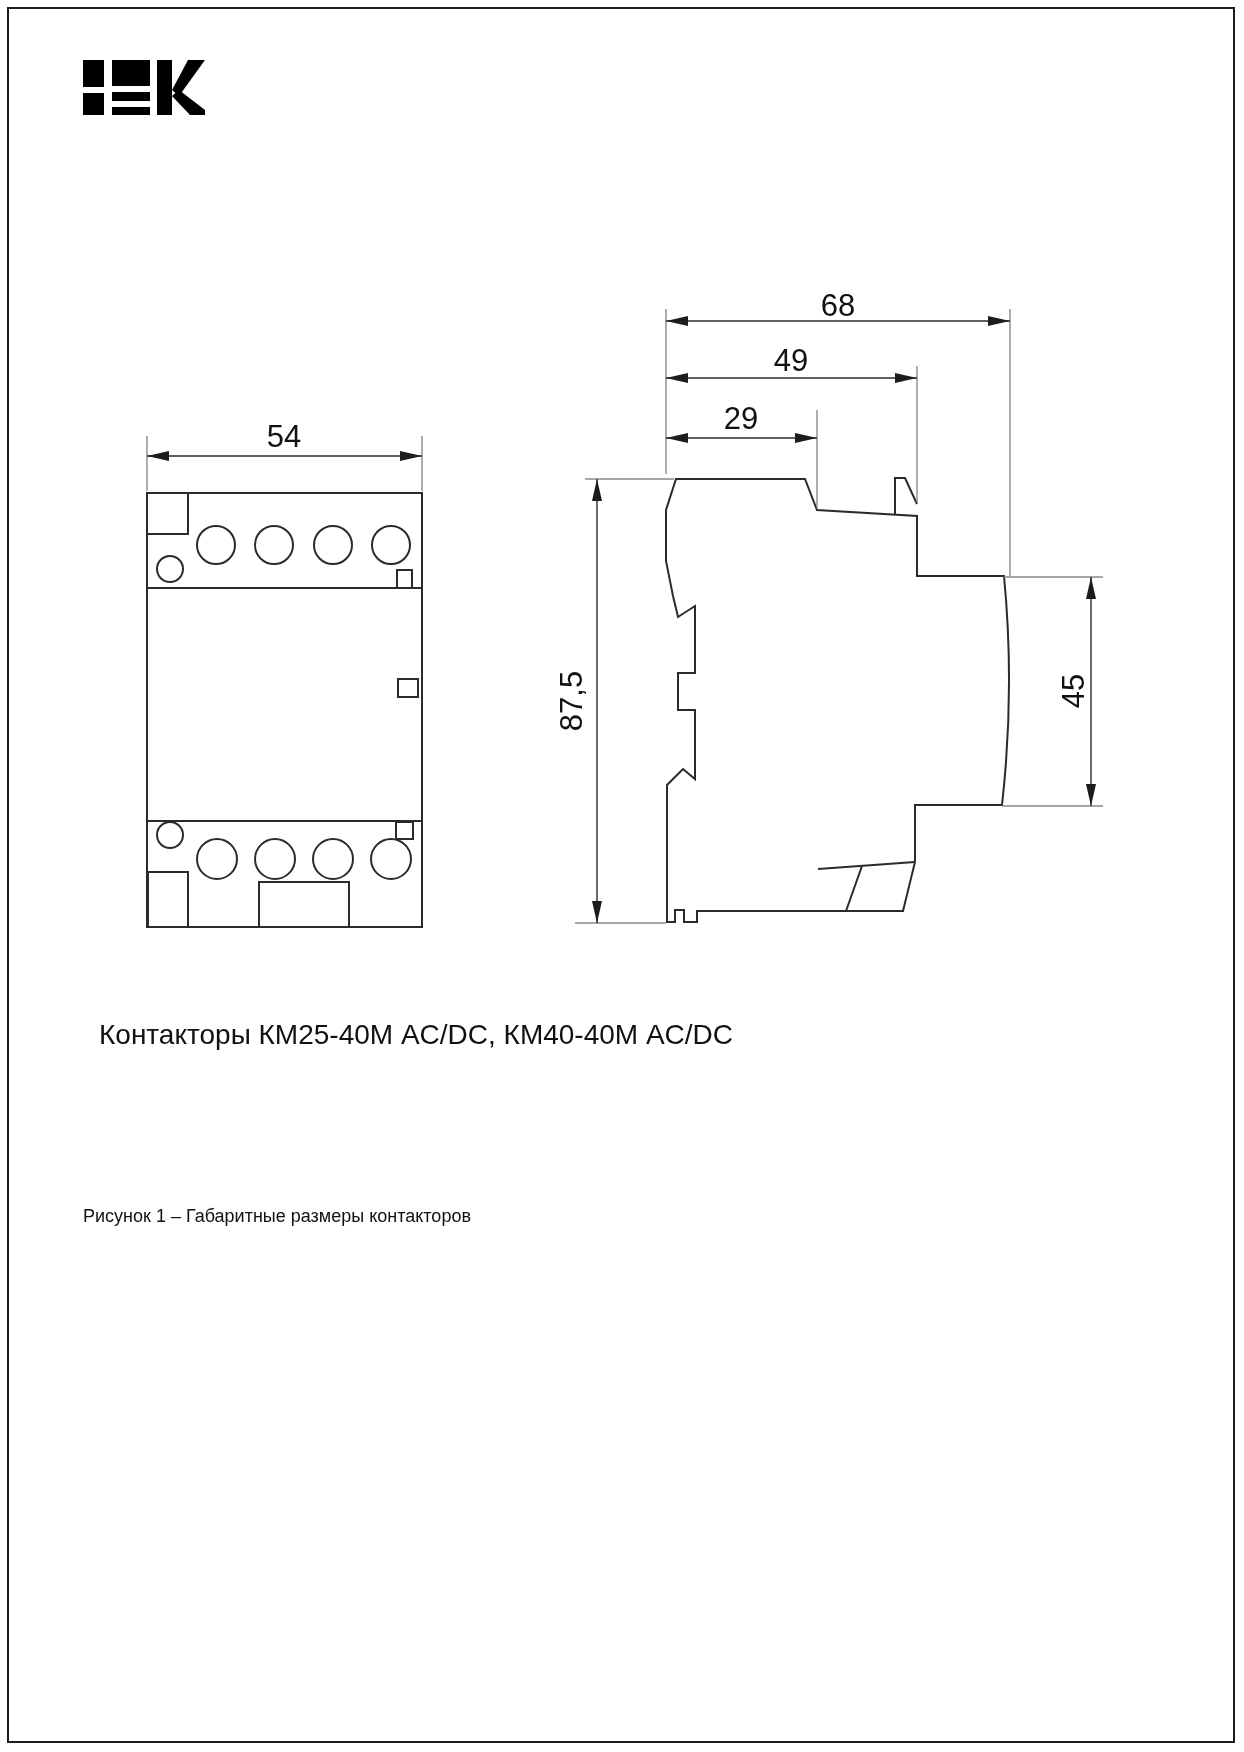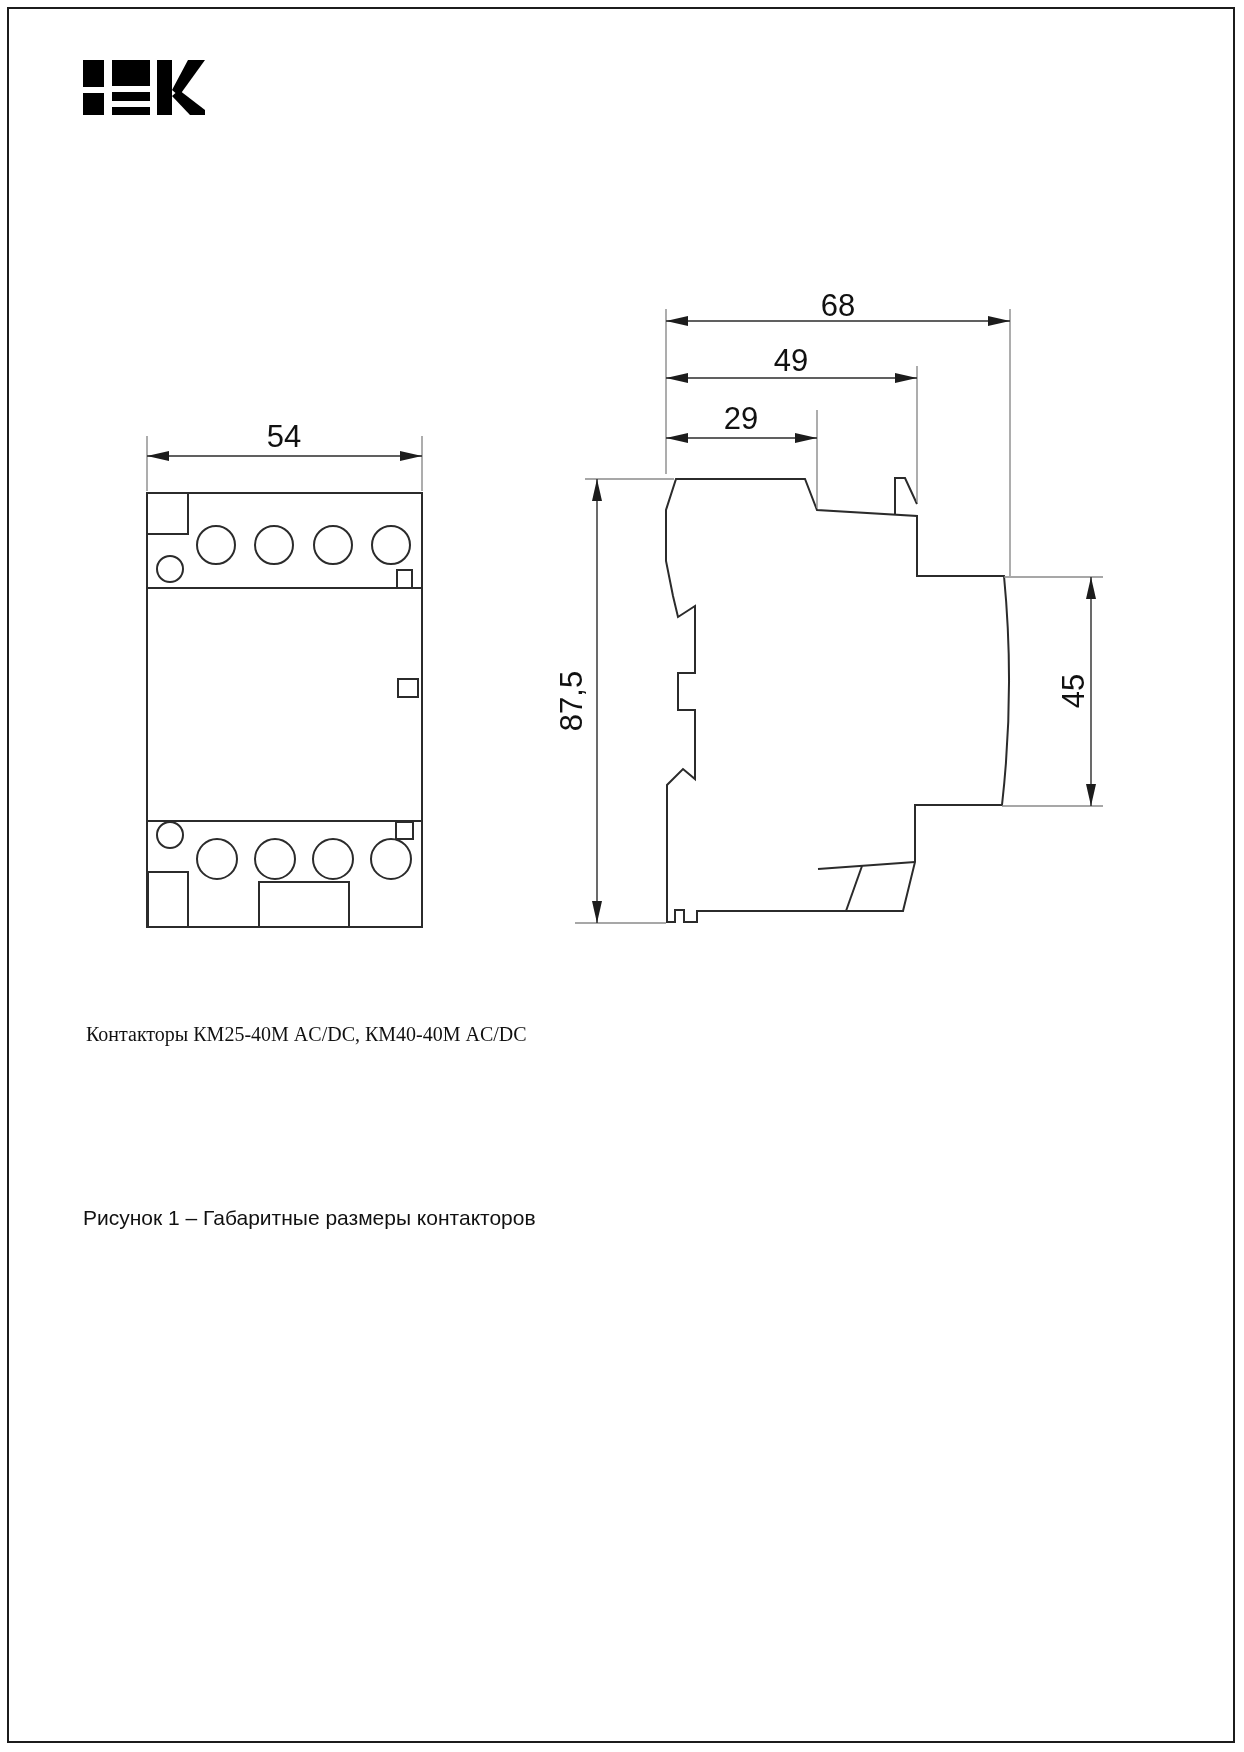--- a/index.html
+++ b/index.html
@@ -16,25 +16,25 @@
 
   .ln{stroke:#2b2b2b;stroke-width:2;fill:none;stroke-linejoin:miter;stroke-linecap:butt;}
   .ext line{stroke:#8a8a8a;stroke-width:1.4;}
   .dim line{stroke:#2b2b2b;stroke-width:1.4;}
   .dim polygon{fill:#1c1c1c;stroke:none;}
   .dimtext{
     font-family:"Liberation Sans",sans-serif;font-size:31px;fill:#111;
     text-anchor:middle;
   }
   .desc{
-    position:absolute;left:86px;top:1020px;font-size:20px;line-height:29px;
-    color:#111;white-space:nowrap;font-family:Liberation Serif, serif;
+    position:absolute;left:99px;top:1020px;font-size:28px;line-height:29px;
+    color:#111;white-space:nowrap;
   }
   .caption{
-    position:absolute;left:83px;top:1206px;font-size:21px;color:#111;white-space:nowrap;
+    position:absolute;left:83px;top:1206px;font-size:18px;color:#111;white-space:nowrap;
   }
 </style>
 </head>
 <body>
 
 <div class="page">
   <div class="page-border"></div>
 
   <svg class="logo-svg" viewBox="0 0 122 55" aria-hidden="true">
     <g fill="#000000">

